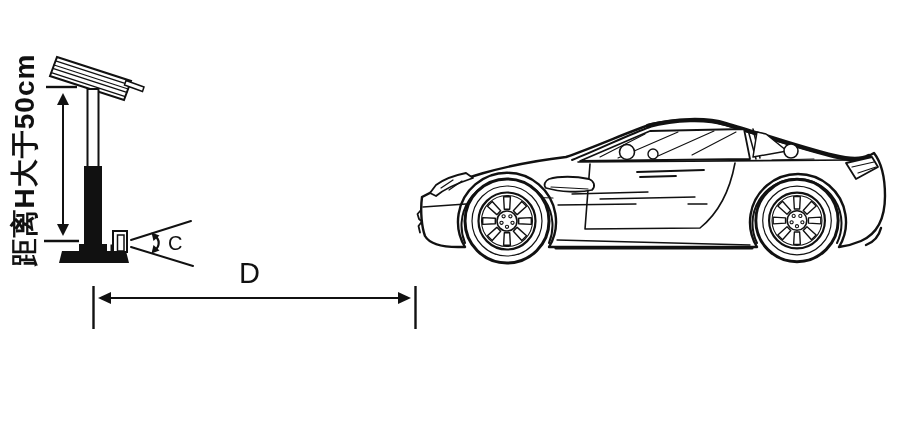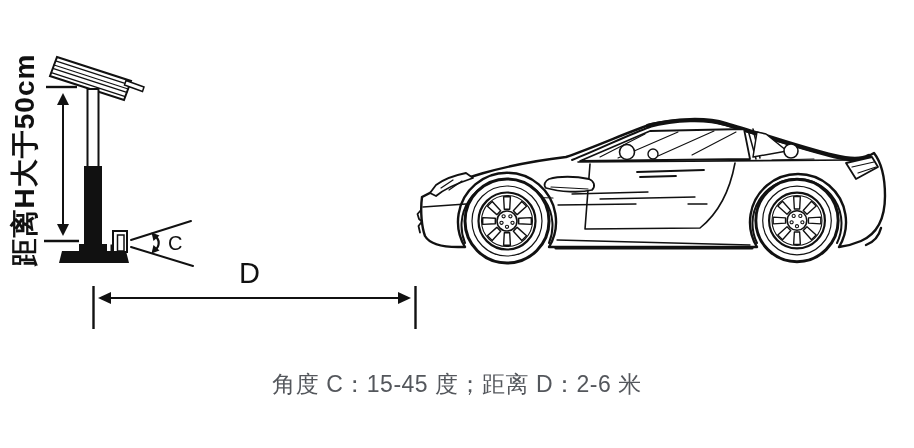--- a/index.html
+++ b/index.html
@@ -188,15 +188,14 @@
       </g>
       <g>
         <use href="#wheel" transform="translate(797,220.5) scale(0.98)"></use>
       </g>
     </g>
   </svg>
 
   <div class="h-label">距离H大于50cm</div>
   <div class="c-label">C</div>
   <div class="d-label">D</div>
-  <div class="caption">角度 C：15-45 度；距离 D：2-6 米</div>
 
 </div>
 
 </body></html>

